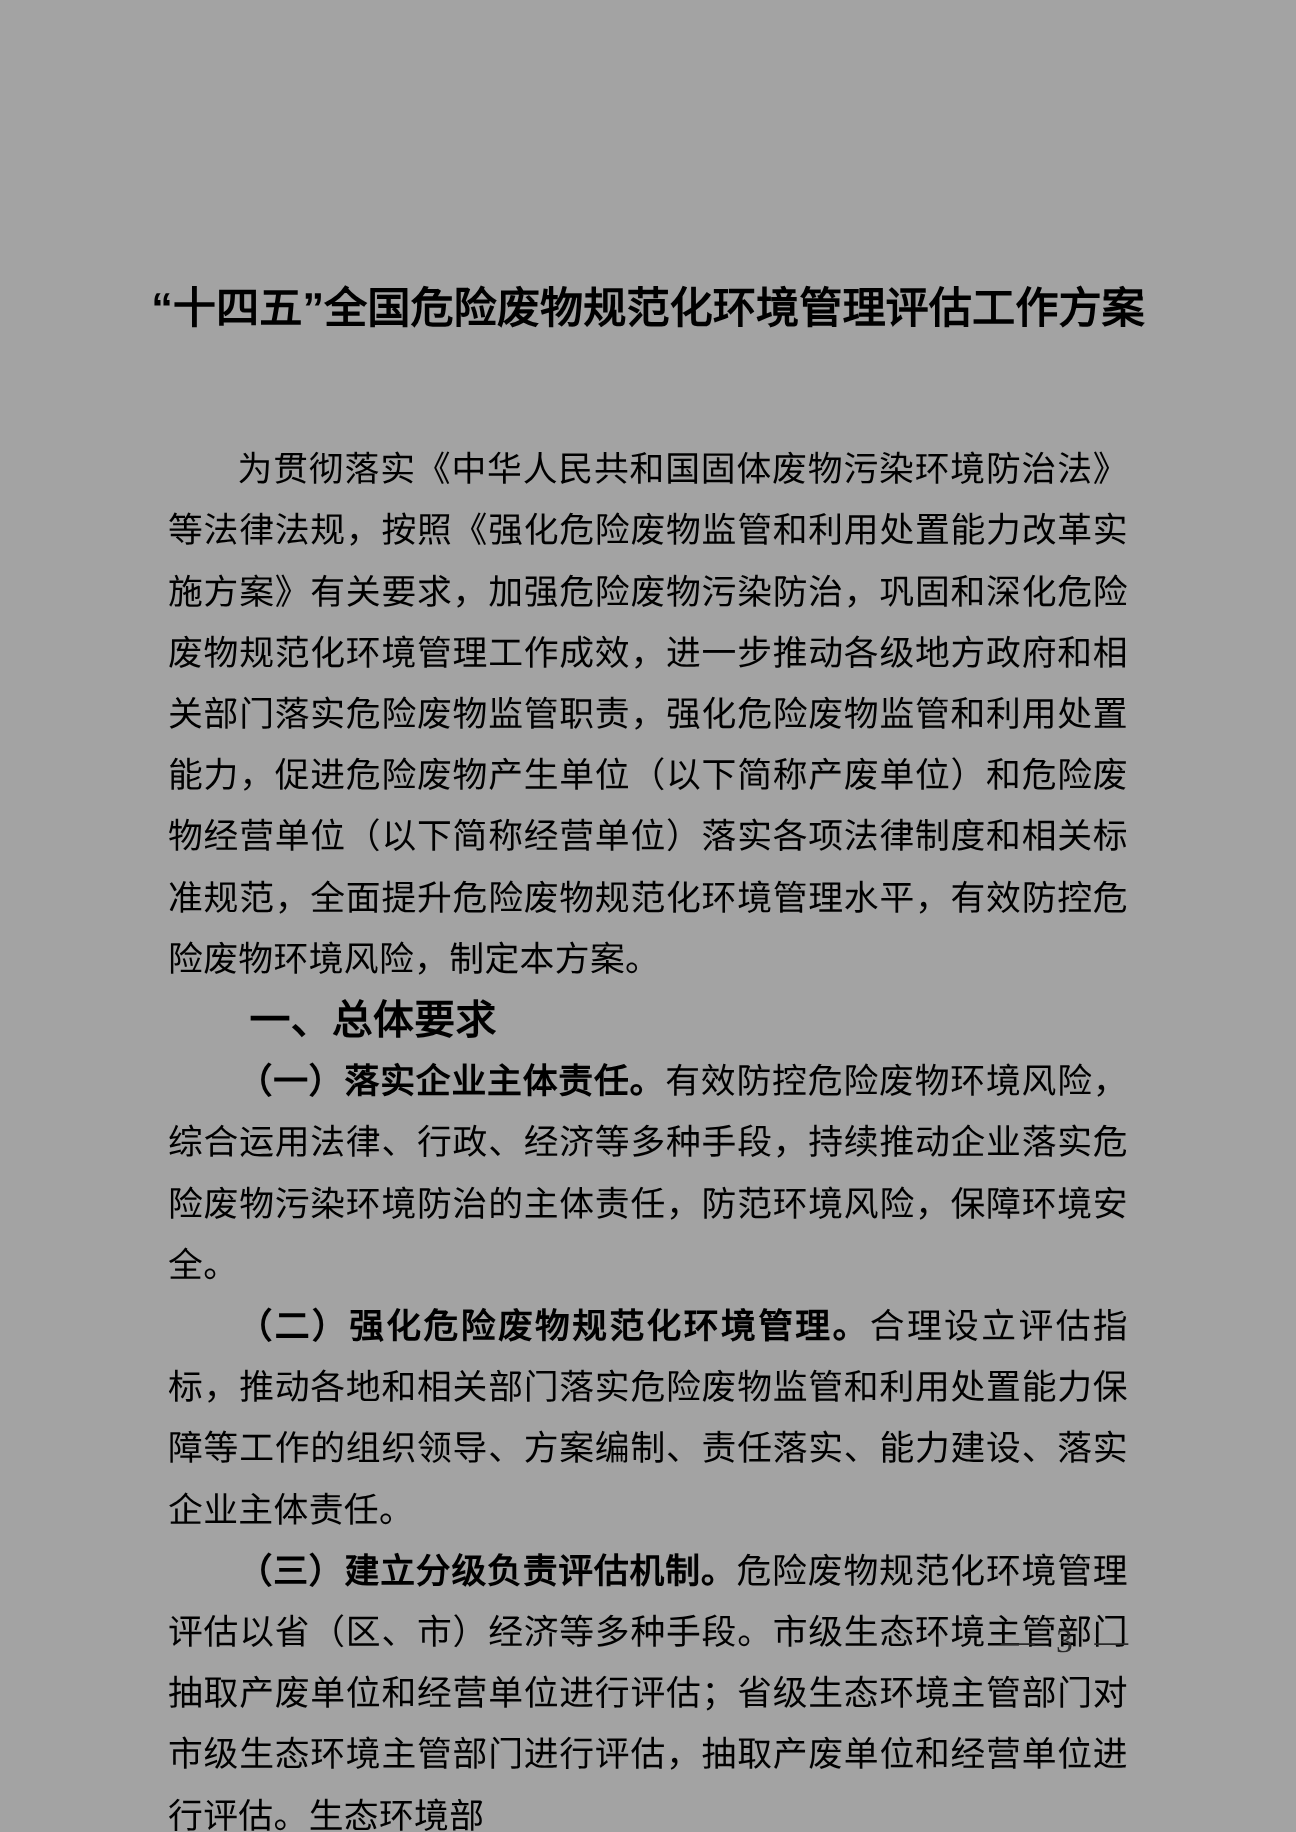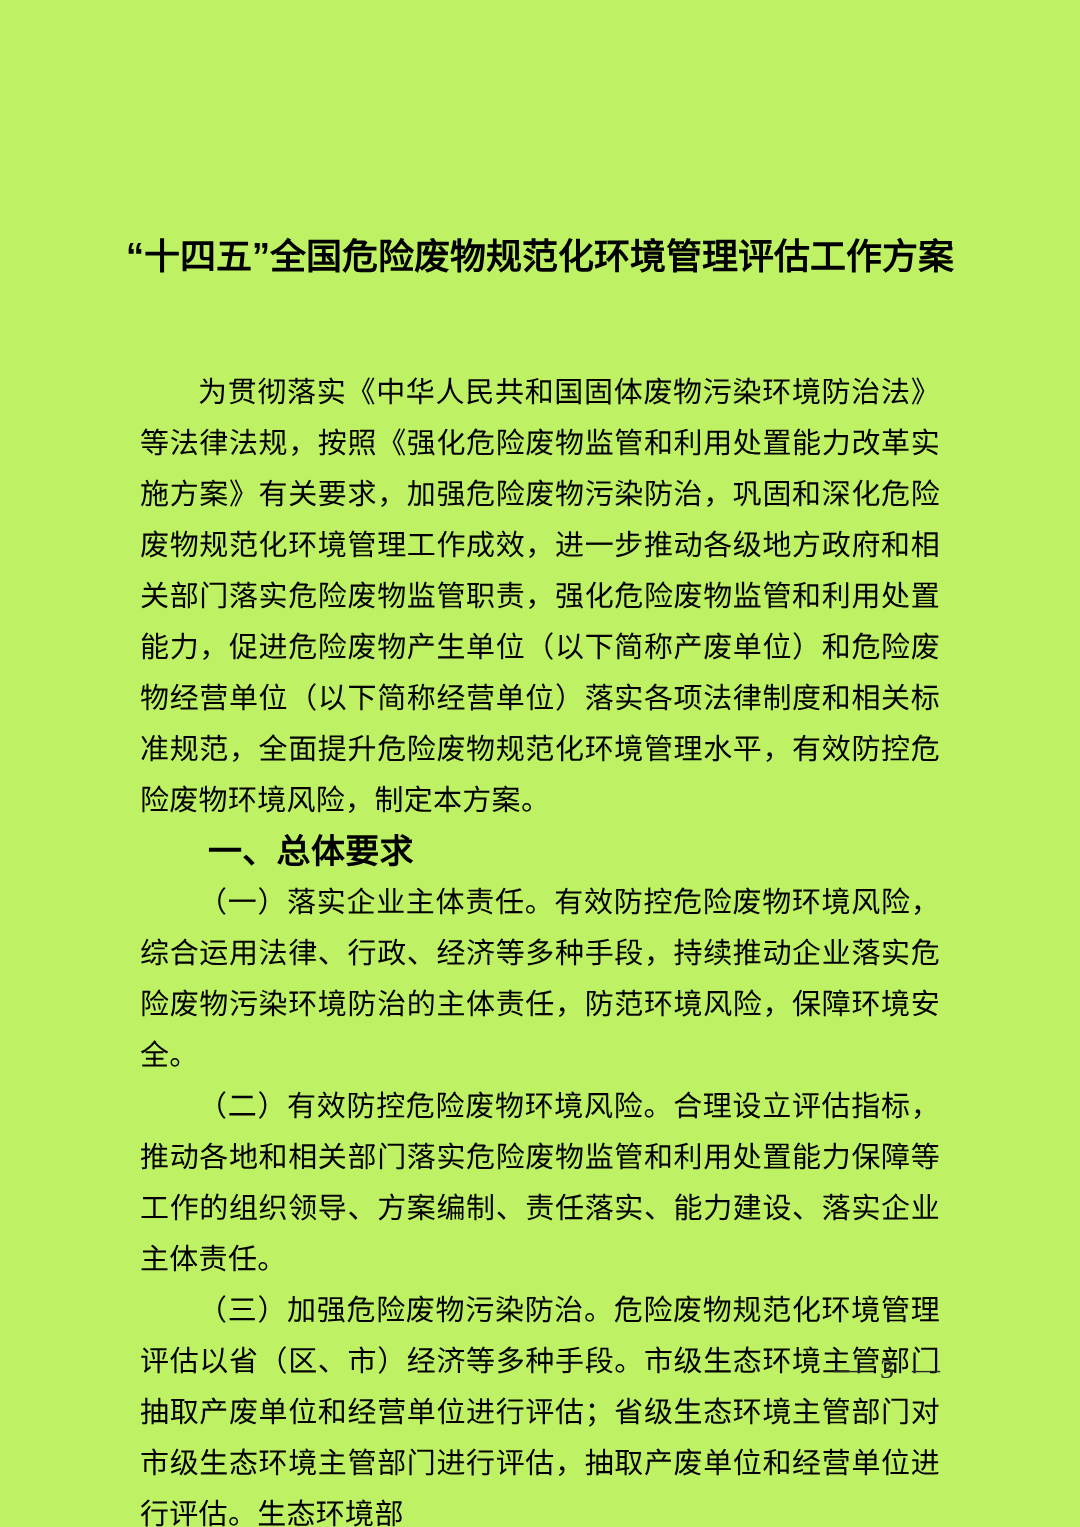--- a/index.html
+++ b/index.html
@@ -4,21 +4,21 @@
 <style>
   html, body {
     margin: 0;
     padding: 0;
     background: #ffffff;
   }
   .page {
     position: relative;
     width: 1080px;
     height: 1527px;
-    background: #bef264;
+    background: #a3a3a3;
     color: #000000;
     overflow: hidden;
     font-family: "Liberation Serif", "DejaVu Serif", serif;
   }
   .doc-title {
     position: absolute;
     top: 232px;
     left: 0;
     width: 100%;
     margin: 0;
@@ -40,21 +40,21 @@
     margin: 0;
     font-size: 29px;
     line-height: 51px;
     text-align: justify;
     text-justify: inter-character;
     text-indent: 2em;
     letter-spacing: 0.3px;
     color: #000000;
   }
   .para .lead {
-    font-weight: 400;
+    font-weight: 700;
   }
   .sec-heading {
     margin: 0;
     font-family: "Liberation Sans", "DejaVu Sans", sans-serif;
     font-weight: 700;
     font-size: 34px;
     line-height: 51px;
     text-indent: 2em;
     letter-spacing: 0.3px;
     color: #000000;
@@ -81,21 +81,21 @@
   <h1 class="doc-title">“十四五”全国危险废物规范化环境管理评估工作方案</h1>
 
   <div class="body-col">
 
     <p class="para">为贯彻落实《中华人民共和国固体废物污染环境防治法》等法律法规，按照《强化危险废物监管和利用处置能力改革实施方案》有关要求，加强危险废物污染防治，巩固和深化危险废物规范化环境管理工作成效，进一步推动各级地方政府和相关部门落实危险废物监管职责，强化危险废物监管和利用处置能力，促进危险废物产生单位（以下简称产废单位）和危险废物经营单位（以下简称经营单位）落实各项法律制度和相关标准规范，全面提升危险废物规范化环境管理水平，有效防控危险废物环境风险，制定本方案。</p>
 
     <h2 class="sec-heading">一、总体要求</h2>
 
     <p class="para"><span class="lead">（一）落实企业主体责任。</span><span>有效防控危险废物环境风险，综合运用法律、行政、经济等多种手段，持续推动企业落实危险废物污染环境防治的主体责任，防范环境风险，保障环境安全。</span></p>
 
-    <p class="para"><span class="lead">（二）有效防控危险废物环境风险。</span><span>合理设立评估指标，推动各地和相关部门落实危险废物监管和利用处置能力保障等工作的组织领导、方案编制、责任落实、能力建设、落实企业主体责任。</span></p>
+    <p class="para"><span class="lead">（二）强化危险废物规范化环境管理。</span><span>合理设立评估指标，推动各地和相关部门落实危险废物监管和利用处置能力保障等工作的组织领导、方案编制、责任落实、能力建设、落实企业主体责任。</span></p>
 
-    <p class="para"><span class="lead">（三）加强危险废物污染防治。</span><span>危险废物规范化环境管理评估以省（区、市）经济等多种手段。市级生态环境主管部门抽取产废单位和经营单位进行评估；省级生态环境主管部门对市级生态环境主管部门进行评估，抽取产废单位和经营单位进行评估。生态环境部</span></p>
+    <p class="para"><span class="lead">（三）建立分级负责评估机制。</span><span>危险废物规范化环境管理评估以省（区、市）经济等多种手段。市级生态环境主管部门抽取产废单位和经营单位进行评估；省级生态环境主管部门对市级生态环境主管部门进行评估，抽取产废单位和经营单位进行评估。生态环境部</span></p>
 
   </div>
 
   <div class="footer"><span>—</span><span class="num">3</span><span>—</span></div>
 
 </div>
 
 </body></html>

